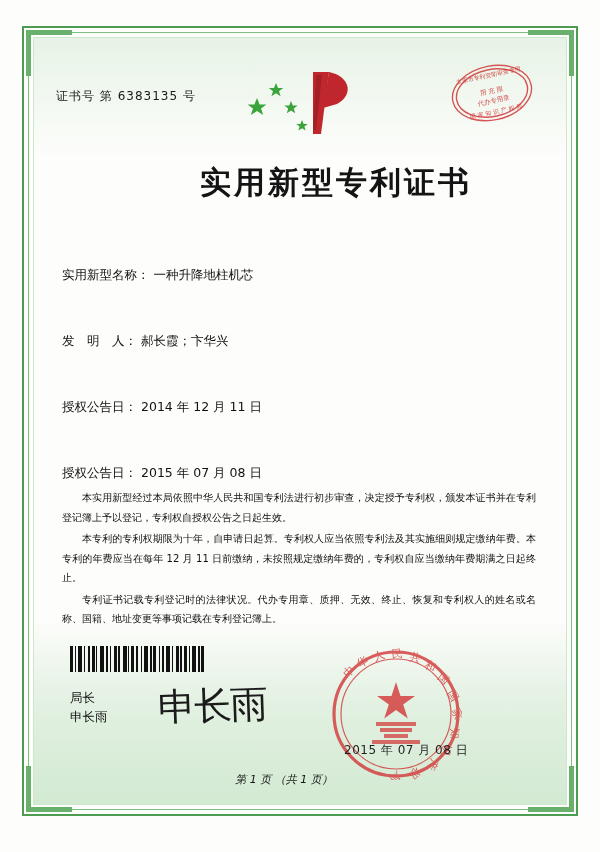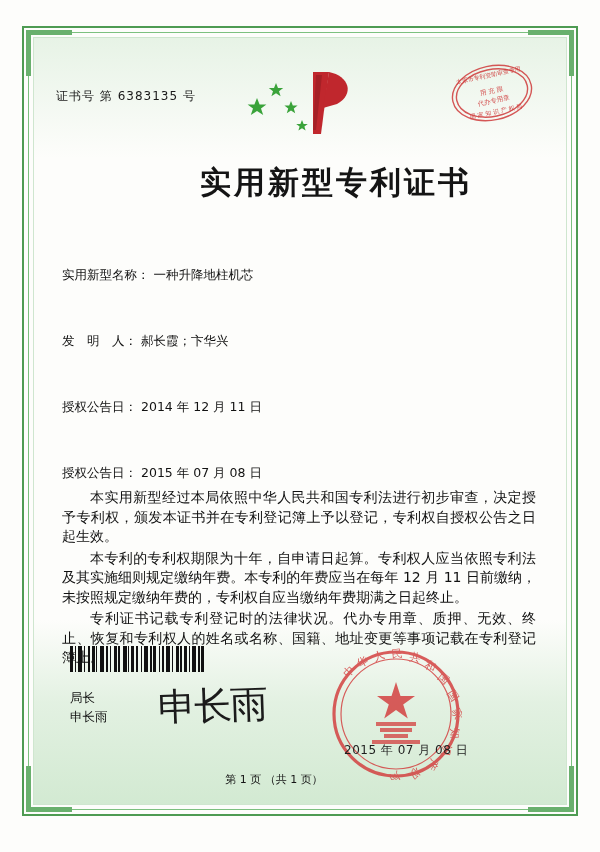--- a/index.html
+++ b/index.html
@@ -140,21 +140,21 @@
   .field-value {
     display: inline-block;
     margin-top: 29px;
   }
 
   .paragraphs {
     position: absolute;
     left: 62px;
     top: 488px;
     width: 474px;
-    font-size: 14px;
+    font-size: 10px;
     line-height: 19.5px;
     color: #111111;
     text-align: justify;
   }
   .paragraphs p {
     margin: 0 0 2px 0;
     text-indent: 2em;
   }
 
   
@@ -208,26 +208,27 @@
     position: absolute;
     left: 344px;
     top: 742px;
     font-size: 12px;
     color: #1d1d1d;
     letter-spacing: 0.5px;
   }
 
   .footer {
     position: absolute;
-    left: 8px;
+    left: 18px;
     top: 772px;
     width: 532px;
     text-align: center;
     font-size: 11px;
     color: #151515;
+    font-style: italic;
   }
 </style>
 </head>
 <body>
 
 <div class="page">
 
   <div class="top-wash"></div>
   <div class="bottom-wash"></div>
 

